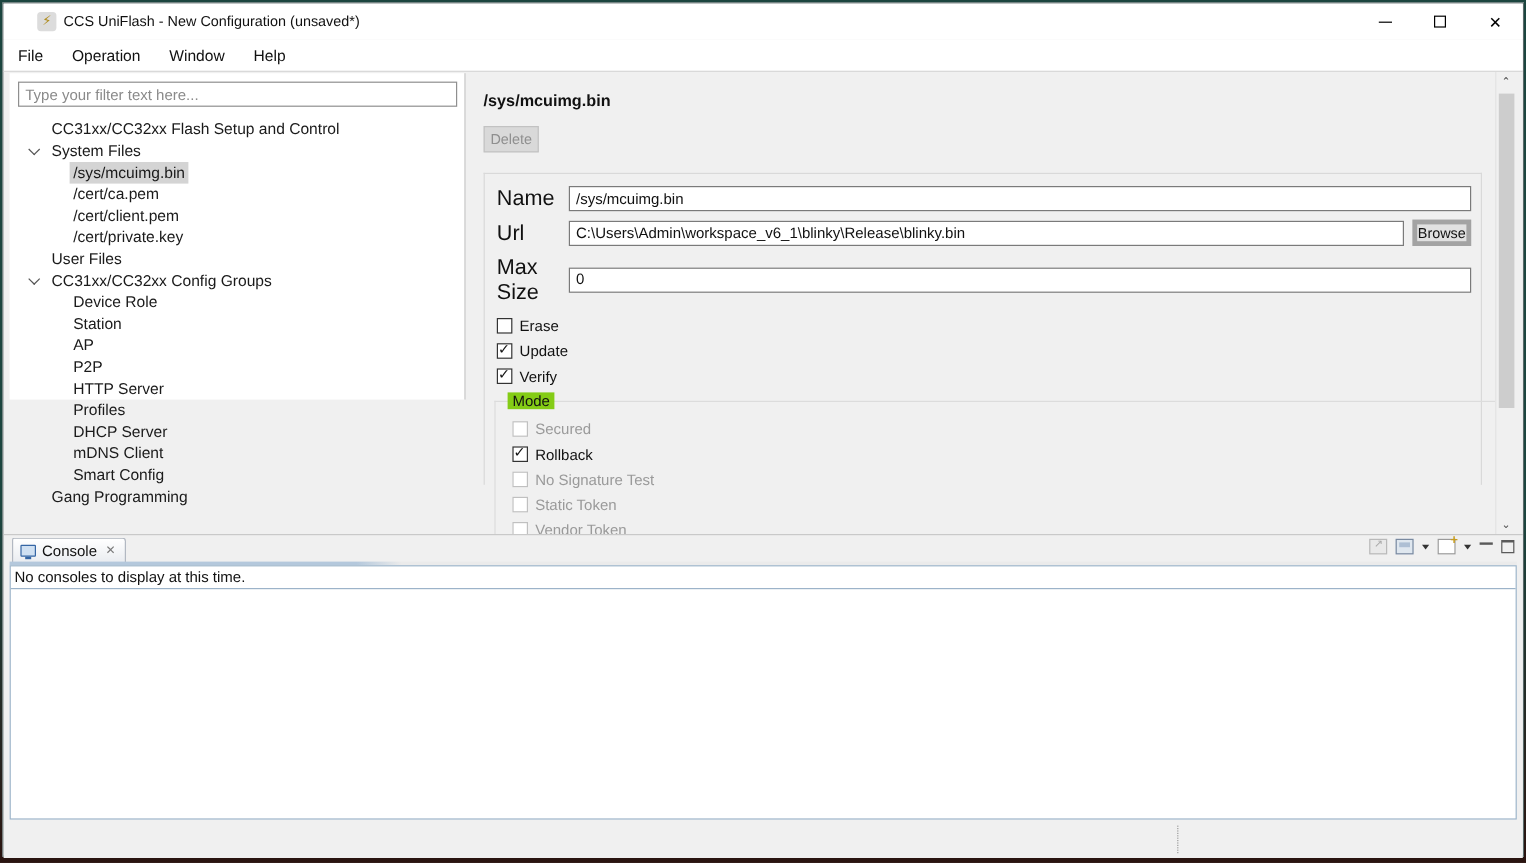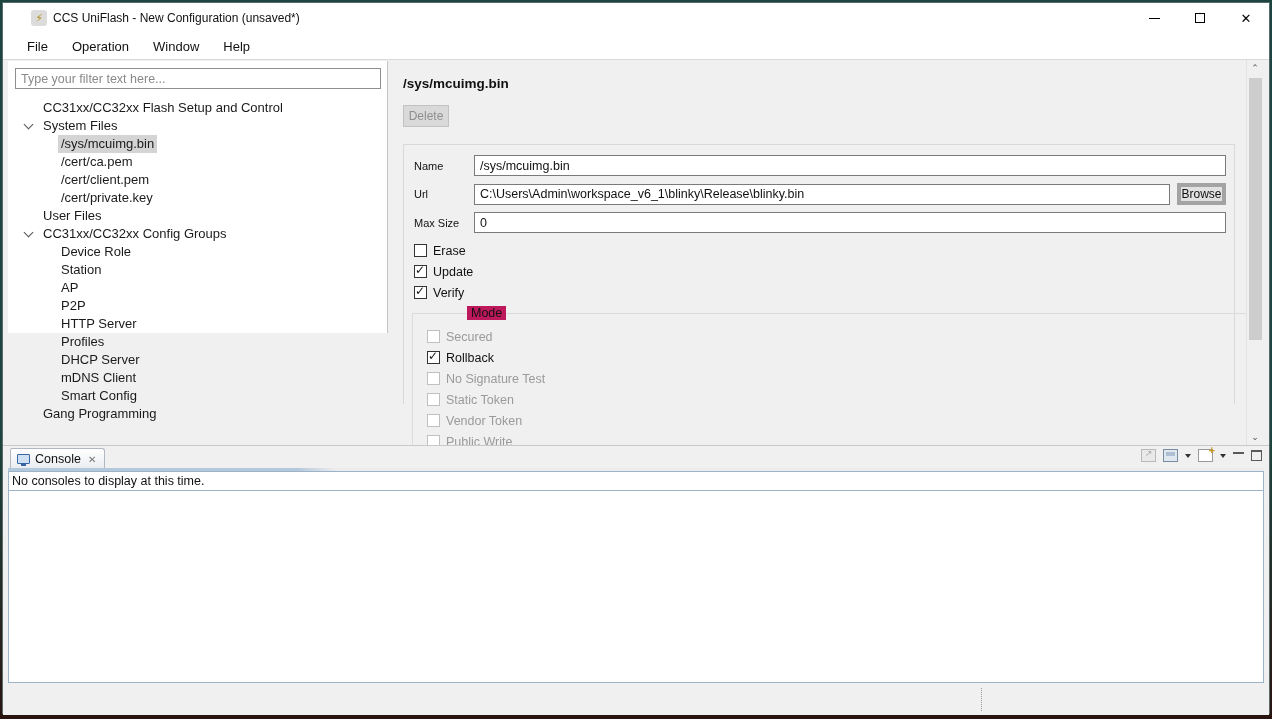--- a/index.html
+++ b/index.html
@@ -15,21 +15,21 @@
     background:#dcdcdc; border-radius:3px; font-size:11px; line-height:16px; text-align:center; color:#b08d1f; }
   .title-text { position:absolute; left:50px; top:8px; font-size:12px; color:#111; }
   .winbtns { position:absolute; right:0; top:0; height:30px; display:flex; }
   .winbtn { width:46px; height:30px; display:flex; align-items:center; justify-content:center; }
   .glyph-min { width:11px; height:0; border-top:1px solid #000; }
   .glyph-max { width:10px; height:10px; border:1px solid #000; }
   .glyph-close { font-size:13px; color:#000; line-height:1; }
 
   
   #menubar { position:absolute; left:0; top:30px; width:100%; height:26px; background:#ffffff;
-    display:flex; align-items:center; padding-left:24px; font-size:13px; color:#111; }
+    display:flex; align-items:center; padding-left:12px; font-size:13px; color:#111; }
   .menu-item { margin-right:24px; cursor:default; }
 
   
   #main { position:absolute; left:0; top:56px; width:100%; height:386px; background:#f0f0f0;
     border-top:1px solid #d9d9d9; }
 
   
   #sidebar { position:absolute; left:5px; top:1px; width:380px; height:272px; background:#ffffff;
     border-right:1px solid #c4c4c4; }
   #filter { margin:7px 6px 6px 7px; width:366px; height:21px; border:1px solid #8f8f8f;
@@ -46,39 +46,39 @@
 
   
   #editor { position:absolute; left:392px; top:0; width:851px; height:386px; overflow:hidden;
     background:#f0f0f0; padding:16px 0 0 8px; }
   .ed-title { font-size:13.5px; font-weight:bold; color:#111; }
   .btn-delete { margin-top:14px; width:46px; height:22px; background:#d9d9d9; border:1px solid #c2c2c2;
     color:#8f8f8f; font-size:12px; font-family:inherit; }
   .form-box { margin-top:17px; margin-right:11px; border:1px solid #d9d9d9; border-bottom:none;
     padding:10px 8px 0 4px; height:260px; }
   .frow { display:flex; align-items:center; margin-bottom:7px; }
-  .flabel { width:66px; font-size:11px; color:#111; padding-left:6px; }
+  .flabel { width:66px; font-size:18px; color:#111; padding-left:6px; }
   .tinput { flex:1; height:21px; border:1px solid #7a7a7a; background:#fff; font-size:12.5px;
     padding:0 5px; color:#111; font-family:inherit; }
   .btn-browse { width:49px; height:22px; margin-left:7px; background:#e1e1e1; border:4px solid #a3a3a3;
     font-size:12px; color:#111; font-family:inherit; }
 
   .cbrow { display:flex; align-items:center; height:21px; margin-left:6px; cursor:default; }
   .cbox { width:13px; height:13px; border:1px solid #333; background:#fff; margin-right:6px;
     position:relative; flex:none; }
   .cbrow.checked .cbox::after { content:"✓"; position:absolute; left:0px; top:-3px;
     font-size:12px; font-weight:bold; color:#111; }
   .cbrow .cblabel { font-size:12.5px; color:#111; }
   .cbrow.disabled .cbox { border-color:#c0c0c0; }
   .cbrow.disabled .cblabel { color:#9a9a9a; }
 
   .mode-fs { position:relative; margin:10px 0 0 4px; width:836px; border:1px solid #dcdcdc;
     border-bottom:none; padding:12px 0 0 8px; height:160px; }
-  .mode-legend { position:absolute; left:10px; top:-8px; background:#be185d; padding:0 4px;
-    font-size:12.5px; color:#111;margin-left:44px; }
+  .mode-legend { position:absolute; left:10px; top:-8px; background:#84cc16; padding:0 4px;
+    font-size:12.5px; color:#111; }
   .mode-fs .cbrow { margin-bottom:0; }
 
   
   .vscroll { position:absolute; right:6px; top:0; width:17px; height:386px; background:#f0f0f0;
     border-left:1px solid #e3e3e3; }
   .sb-arrow { height:17px; text-align:center; font-size:9px; color:#505050; line-height:17px; }
   .sb-arrow.down { position:absolute; bottom:0; width:100%; }
   .sb-thumb { position:absolute; top:18px; left:2px; width:13px; height:262px; background:#cdcdcd; }
 
   

